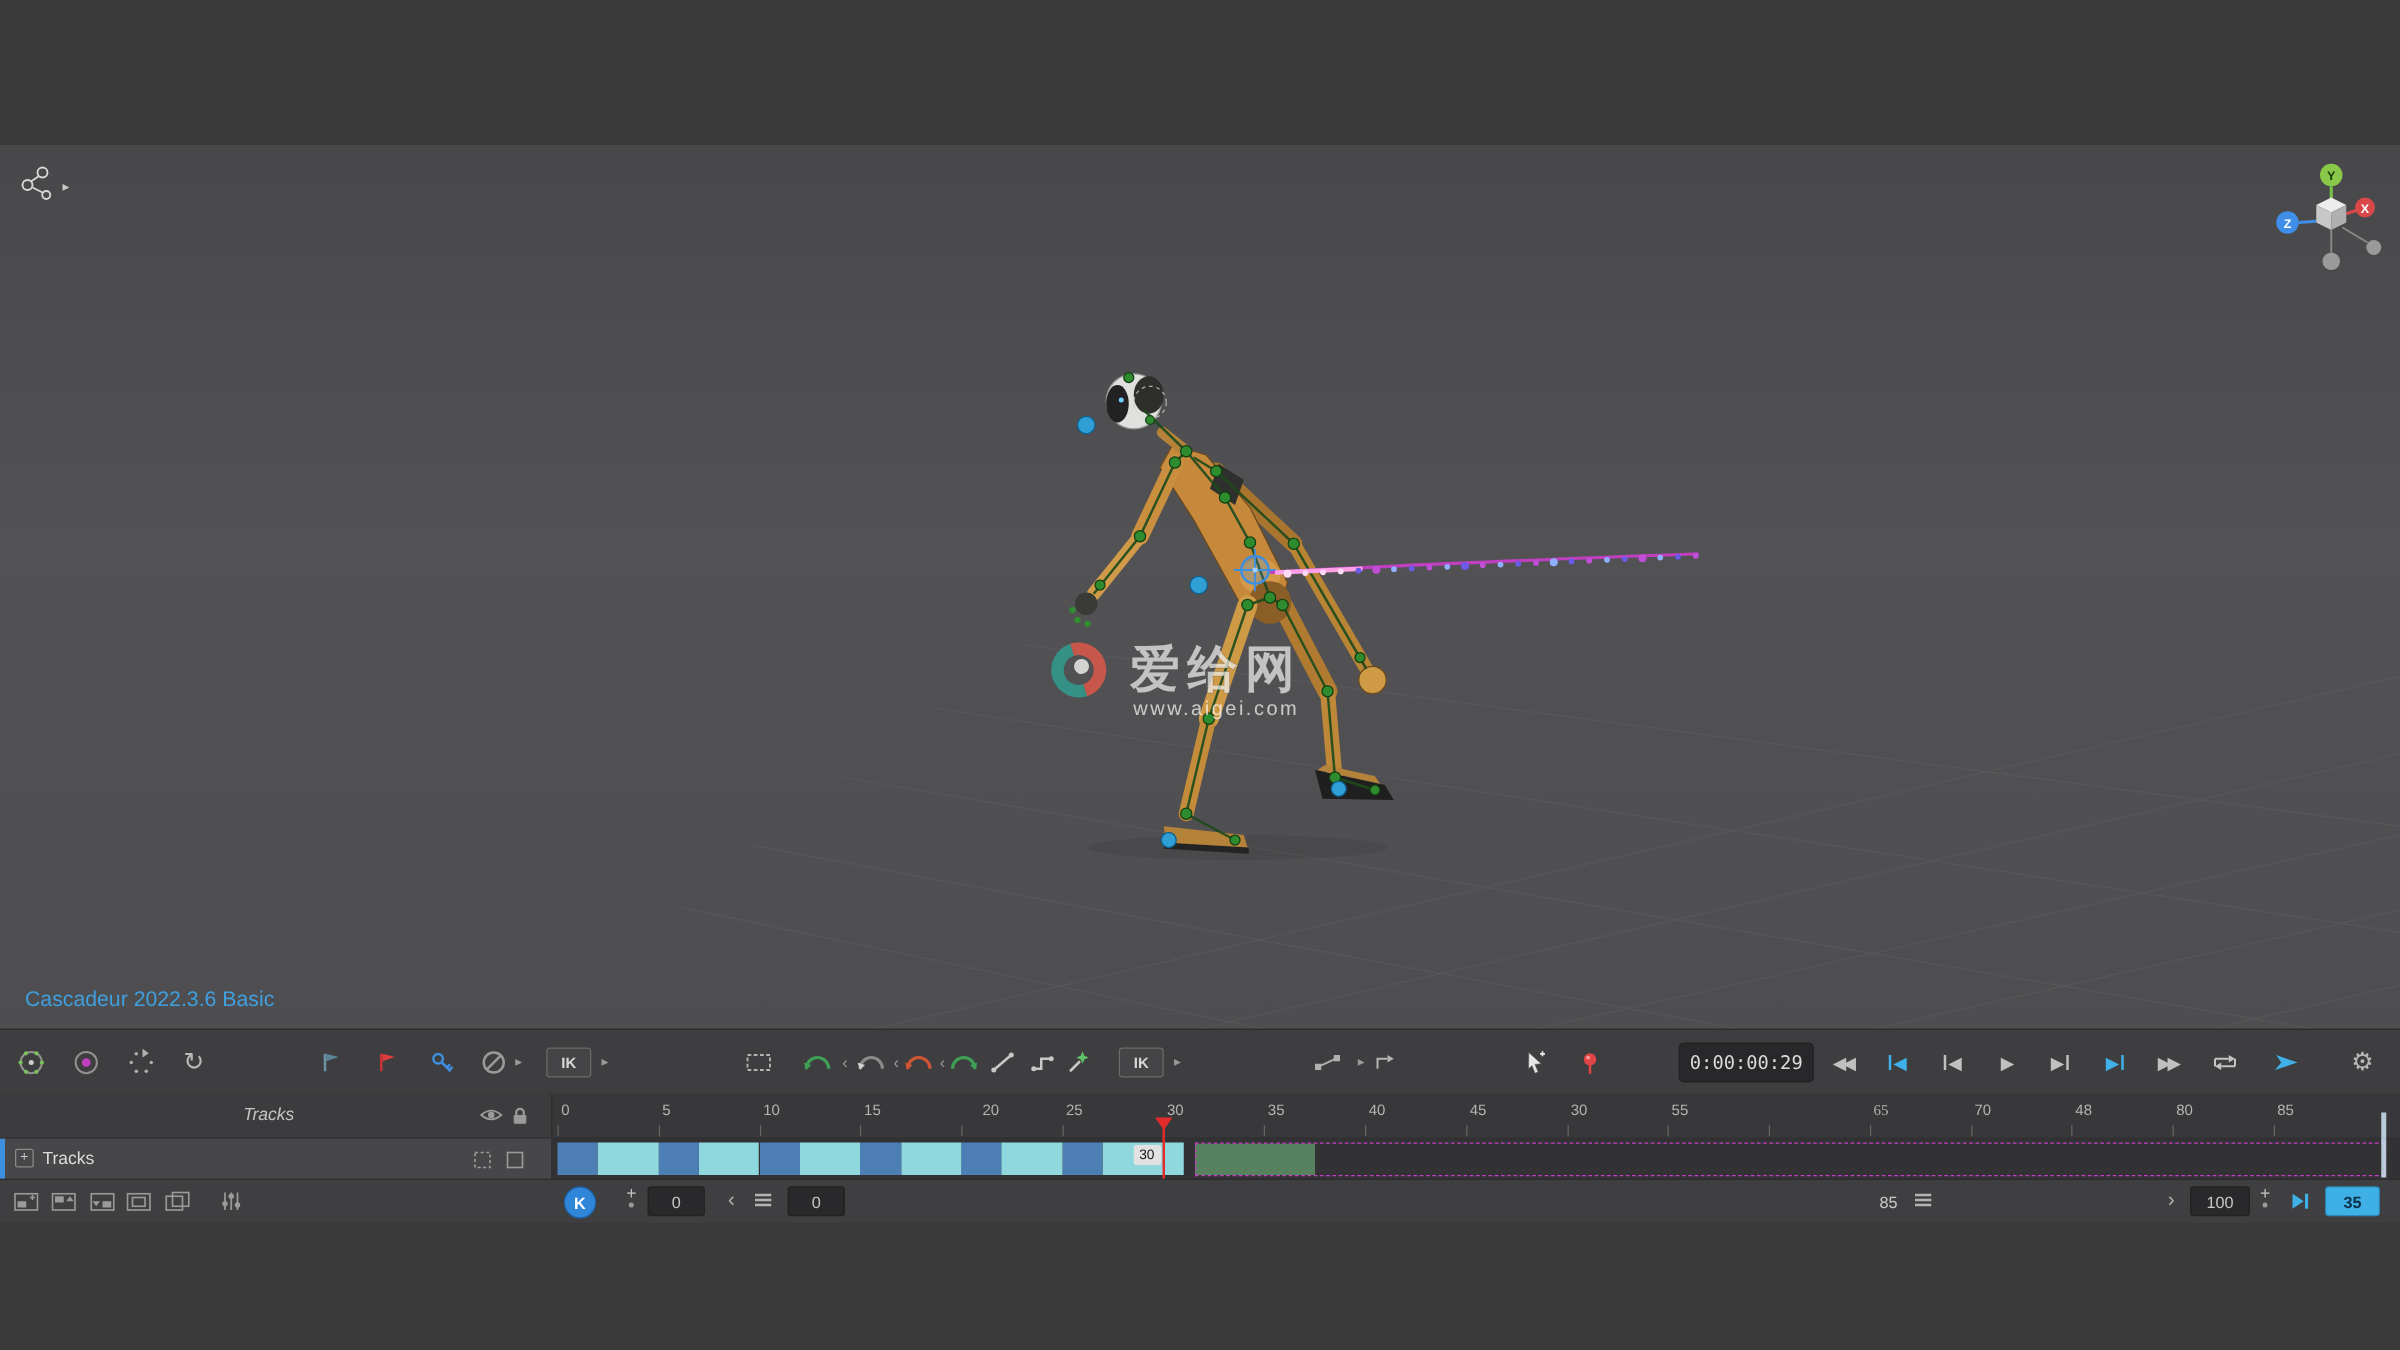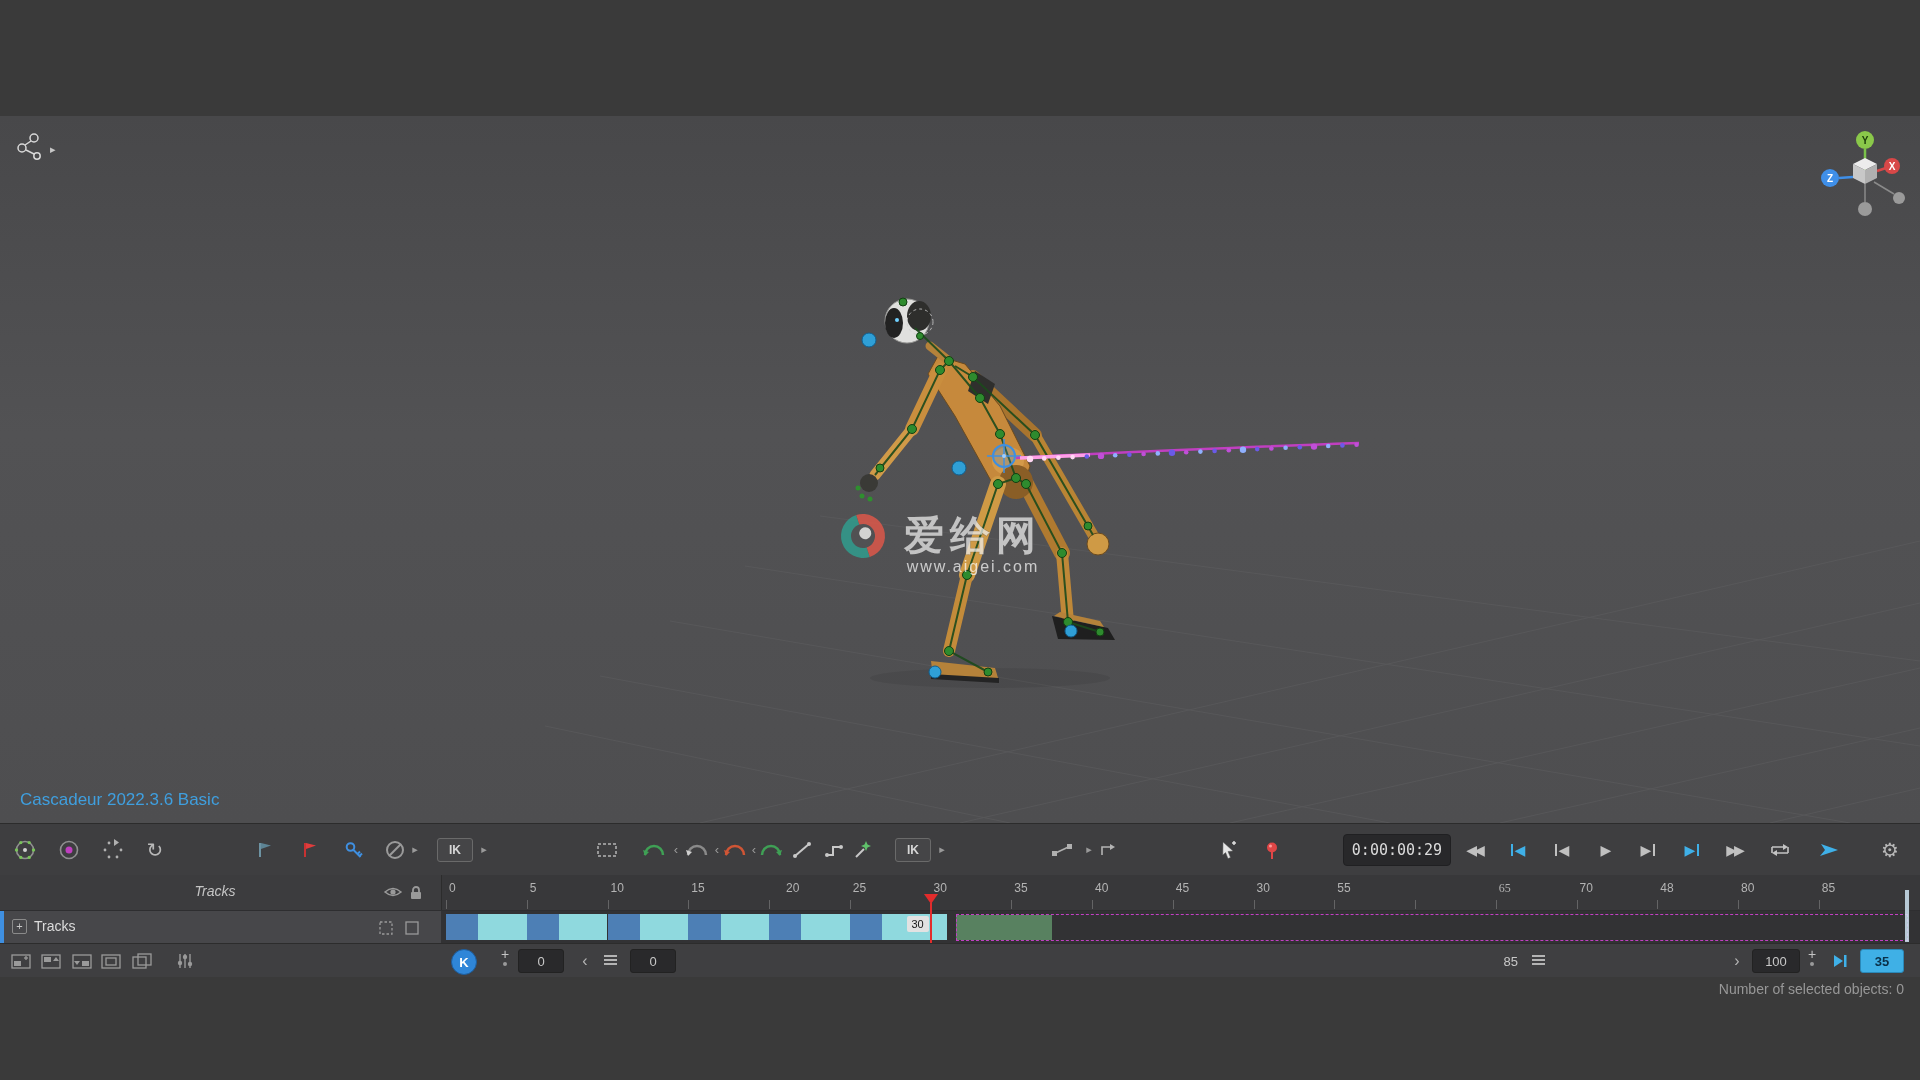--- a/index.html
+++ b/index.html
@@ -584,16 +584,13 @@
     <span class="stepper" style="left:1804px">+</span>
     <span class="mini" style="left:1830px">
       <svg width="18" height="16">
           <polygon points="2,2 2,14 11,8" fill="#3fb0e8"></polygon>
           <rect x="12" y="2" width="2.5" height="12" fill="#3fb0e8"></rect>
         </svg>
     </span>
     <span class="vbox accent" style="left:1860px;width:42px">35</span>
   </div>
 
-  <div class="status-row">
-    <span class="status-text">Number of selected objects: 0</span>
-  </div>
 </div>
 
 </body></html>

